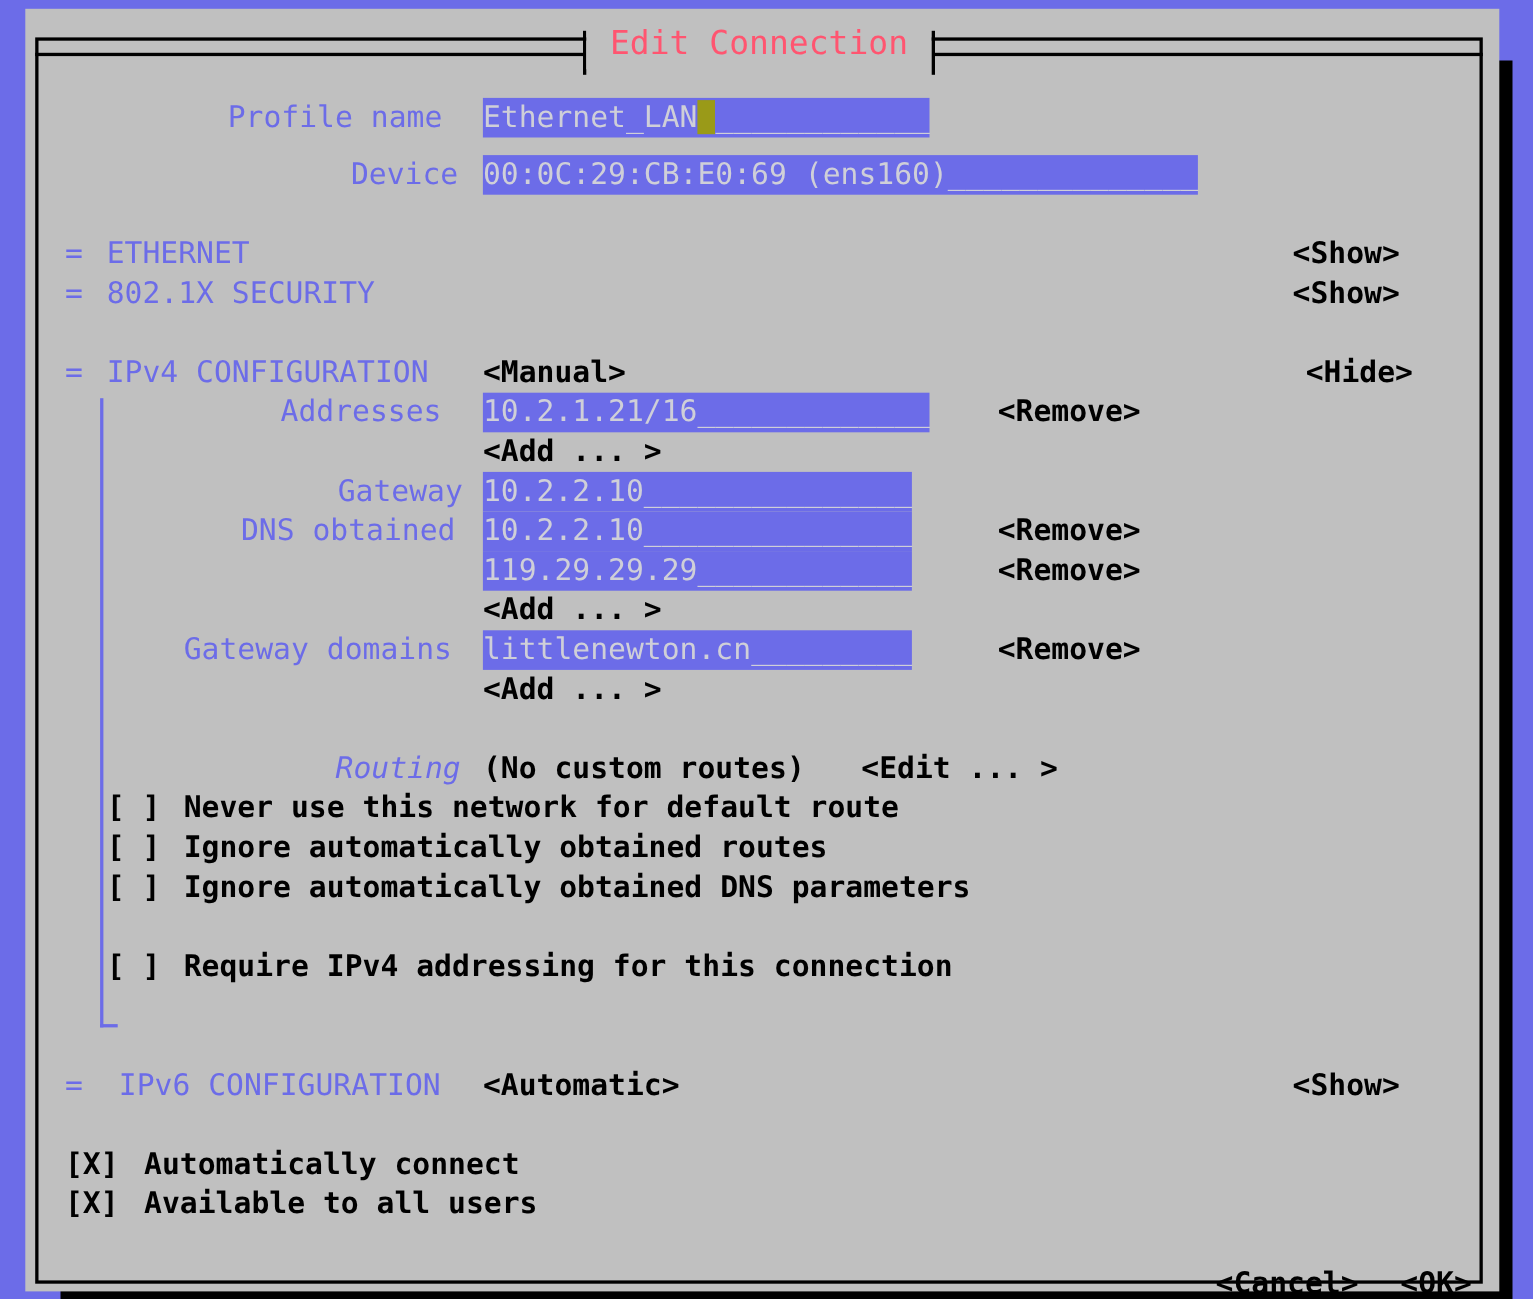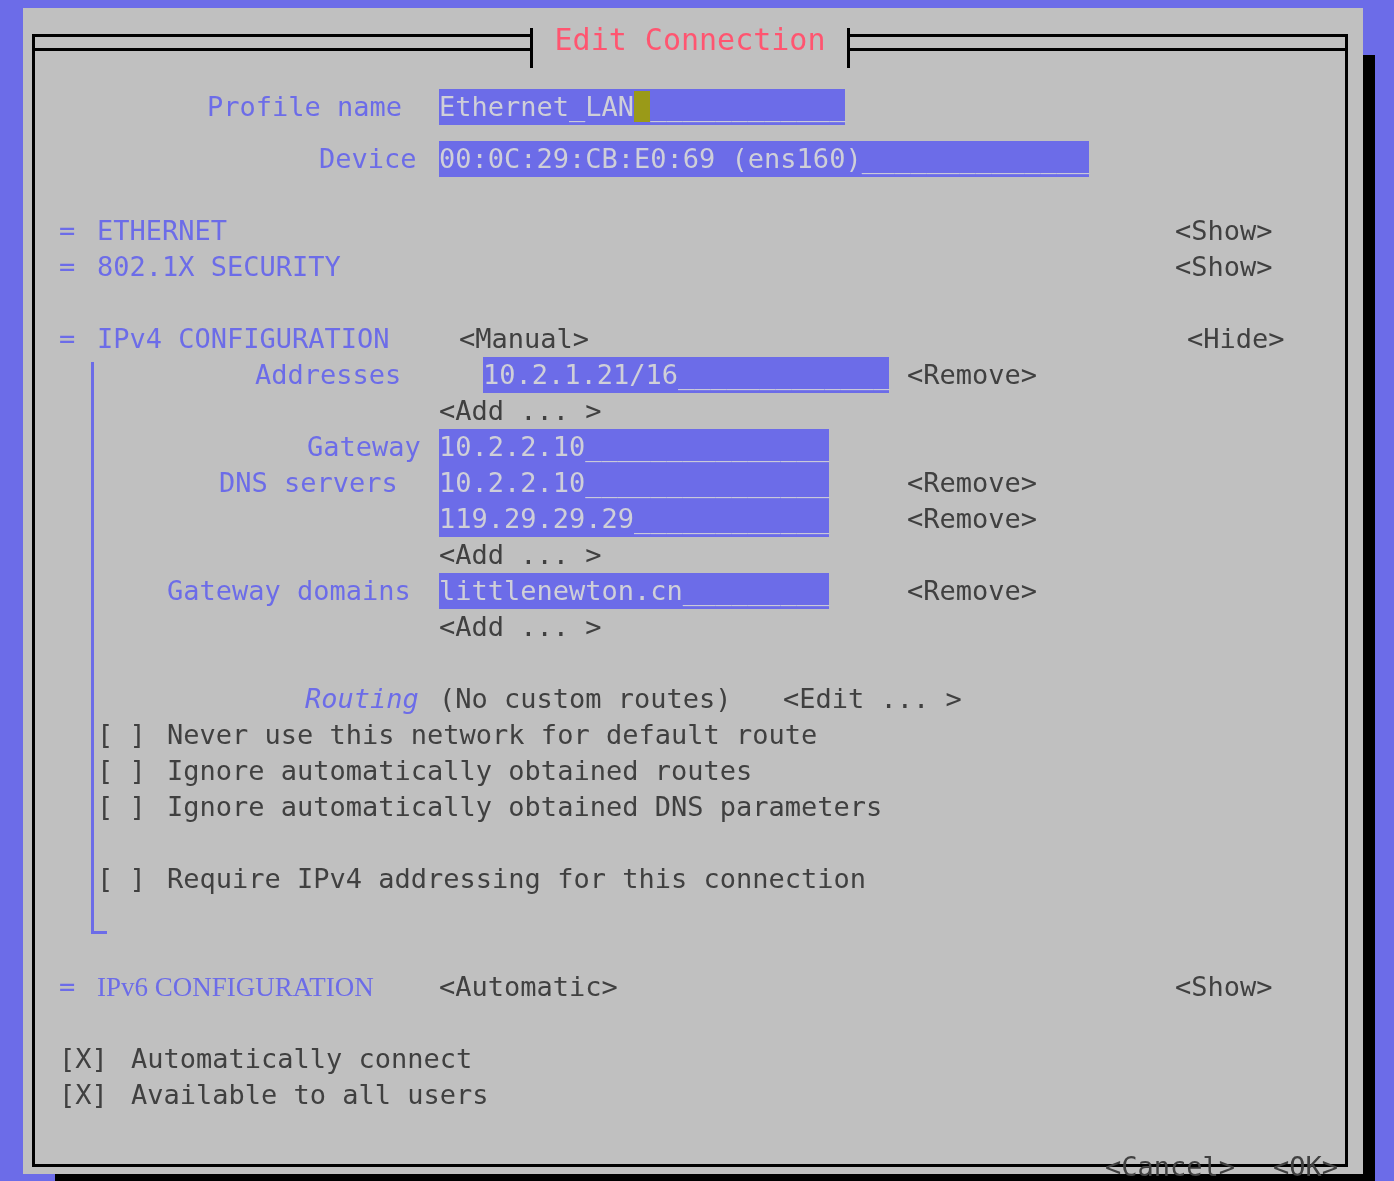--- a/index.html
+++ b/index.html
@@ -89,21 +89,21 @@
   }
   .row {
     position: absolute;
     left: 0;
     height: 36px;
     line-height: 36px;
     white-space: pre;
     font-size: 27px;
   }
   .lbl      { color: #6c6ce8; }
-  .blk      { color: #404040; }
+  .blk      { color: #000000; font-weight: bold; }
   .fld      { background: #6c6ce8; color: #cfcfd8; }
   .cursor   { background: #9a9a18; color: #cfcfd8; }
   .pad      { color: #cfcfd8; }
 
   
   #bracket {
     position: absolute;
     left: 56px;
     top: 325px;
     width: 16px;
@@ -134,32 +134,32 @@
         
         <div class="row" style="top:104px; left:0; width:1316px;"><span class="lbl" style="position:absolute; left:284px;">Device</span><span class="fld" style="position:absolute; left:404px;"><span>00:0C:29:CB:E0:69 (ens160)</span><span class="pad">______________</span></span></div>
 
         
         <div class="row" style="top:176px; left:0; width:1316px;"><span class="lbl" style="position:absolute; left:24px;">=</span><span class="lbl" style="position:absolute; left:62px;">ETHERNET</span><span class="blk" style="position:absolute; left:1140px;">&lt;Show&gt;</span></div>
 
         
         <div class="row" style="top:212px; left:0; width:1316px;"><span class="lbl" style="position:absolute; left:24px;">=</span><span class="lbl" style="position:absolute; left:62px;">802.1X SECURITY</span><span class="blk" style="position:absolute; left:1140px;">&lt;Show&gt;</span></div>
 
         
-        <div class="row" style="top:284px; left:0; width:1316px;"><span class="lbl" style="position:absolute; left:24px;">=</span><span class="lbl" style="position:absolute; left:62px;">IPv4 CONFIGURATION</span><span class="blk" style="position:absolute; left:424px;">&lt;Manual&gt;</span><span class="blk" style="position:absolute; left:1152px;">&lt;Hide&gt;</span></div>
-
-        
-        <div class="row" style="top:320px; left:0; width:1316px;"><span class="lbl" style="position:absolute; left:220px;">Addresses</span><span class="fld" style="position:absolute; left:404px;margin-left:44px;"><span>10.2.1.21/16</span><span class="pad">_____________</span></span><span class="blk" style="position:absolute; left:872px;">&lt;Remove&gt;</span></div>
+        <div class="row" style="top:284px; left:0; width:1316px;"><span class="lbl" style="position:absolute; left:24px;">=</span><span class="lbl" style="position:absolute; left:62px;">IPv4 CONFIGURATION</span><span class="blk" style="position:absolute; left:404px;">&lt;Manual&gt;</span><span class="blk" style="position:absolute; left:1152px;">&lt;Hide&gt;</span></div>
+
+        
+        <div class="row" style="top:320px; left:0; width:1316px;"><span class="lbl" style="position:absolute; left:220px;">Addresses</span><span class="fld" style="position:absolute; left:404px;"><span>10.2.1.21/16</span><span class="pad">_____________</span></span><span class="blk" style="position:absolute; left:872px;">&lt;Remove&gt;</span></div>
 
         <div class="row" style="top:356px; left:0; width:1316px;"><span class="blk" style="position:absolute; left:404px;">&lt;Add ... &gt;</span></div>
 
         
         <div class="row" style="top:392px; left:0; width:1316px;"><span class="lbl" style="position:absolute; left:272px;">Gateway</span><span class="fld" style="position:absolute; left:404px;"><span>10.2.2.10</span><span class="pad">_______________</span></span></div>
 
         
-        <div class="row" style="top:428px; left:0; width:1316px;"><span class="lbl" style="position:absolute; left:184px;">DNS servers</span><span class="fld" style="position:absolute; left:404px;"><span>10.2.2.10</span><span class="pad">_______________</span></span><span class="blk" style="position:absolute; left:872px;">&lt;Remove&gt;</span></div>
+        <div class="row" style="top:428px; left:0; width:1316px;"><span class="lbl" style="position:absolute; left:184px;">DNS obtained</span><span class="fld" style="position:absolute; left:404px;"><span>10.2.2.10</span><span class="pad">_______________</span></span><span class="blk" style="position:absolute; left:872px;">&lt;Remove&gt;</span></div>
 
         <div class="row" style="top:464px; left:0; width:1316px;"><span class="fld" style="position:absolute; left:404px;"><span>119.29.29.29</span><span class="pad">____________</span></span><span class="blk" style="position:absolute; left:872px;">&lt;Remove&gt;</span></div>
 
         <div class="row" style="top:500px; left:0; width:1316px;"><span class="blk" style="position:absolute; left:404px;">&lt;Add ... &gt;</span></div>
 
         
         <div class="row" style="top:536px; left:0; width:1316px;"><span class="lbl" style="position:absolute; left:132px;">Gateway domains</span><span class="fld" style="position:absolute; left:404px;"><span>littlenewton.cn</span><span class="pad">_________</span></span><span class="blk" style="position:absolute; left:872px;">&lt;Remove&gt;</span></div>
 
         <div class="row" style="top:572px; left:0; width:1316px;"><span class="blk" style="position:absolute; left:404px;">&lt;Add ... &gt;</span></div>
 
@@ -169,21 +169,21 @@
         
         <div class="row" style="top:680px; left:0; width:1316px;"><span class="blk" style="position:absolute; left:62px;">[ ]</span><span class="blk" style="position:absolute; left:132px;">Never use this network for default route</span></div>
 
         <div class="row" style="top:716px; left:0; width:1316px;"><span class="blk" style="position:absolute; left:62px;">[ ]</span><span class="blk" style="position:absolute; left:132px;text-align:right;">Ignore automatically obtained routes</span></div>
 
         <div class="row" style="top:752px; left:0; width:1316px;"><span class="blk" style="position:absolute; left:62px;">[ ]</span><span class="blk" style="position:absolute; left:132px;">Ignore automatically obtained DNS parameters</span></div>
 
         <div class="row" style="top:824px; left:0; width:1316px;"><span class="blk" style="position:absolute; left:62px;">[ ]</span><span class="blk" style="position:absolute; left:132px;">Require IPv4 addressing for this connection</span></div>
 
         
-        <div class="row" style="top:932px; left:0; width:1316px;"><span class="lbl" style="position:absolute; left:24px;">=</span><span class="lbl" style="position:absolute; left:62px;font-family:Liberation Serif, serif;">IPv6 CONFIGURATION</span><span class="blk" style="position:absolute; left:404px;">&lt;Automatic&gt;</span><span class="blk" style="position:absolute; left:1140px;">&lt;Show&gt;</span></div>
+        <div class="row" style="top:932px; left:0; width:1316px;"><span class="lbl" style="position:absolute; left:24px;">=</span><span class="lbl" style="position:absolute; left:73px;">IPv6 CONFIGURATION</span><span class="blk" style="position:absolute; left:404px;">&lt;Automatic&gt;</span><span class="blk" style="position:absolute; left:1140px;">&lt;Show&gt;</span></div>
 
         
         <div class="row" style="top:1004px; left:0; width:1316px;"><span class="blk" style="position:absolute; left:24px;">[X]</span><span class="blk" style="position:absolute; left:96px;">Automatically connect</span></div>
 
         <div class="row" style="top:1040px; left:0; width:1316px;"><span class="blk" style="position:absolute; left:24px;">[X]</span><span class="blk" style="position:absolute; left:96px;">Available to all users</span></div>
 
         
         <div class="row" style="top:1112px; left:0; width:1316px;"><span class="blk" style="position:absolute; left:1070px;">&lt;Cancel&gt;</span><span class="blk" style="position:absolute; left:1238px;">&lt;OK&gt;</span></div>
 
       </div>

